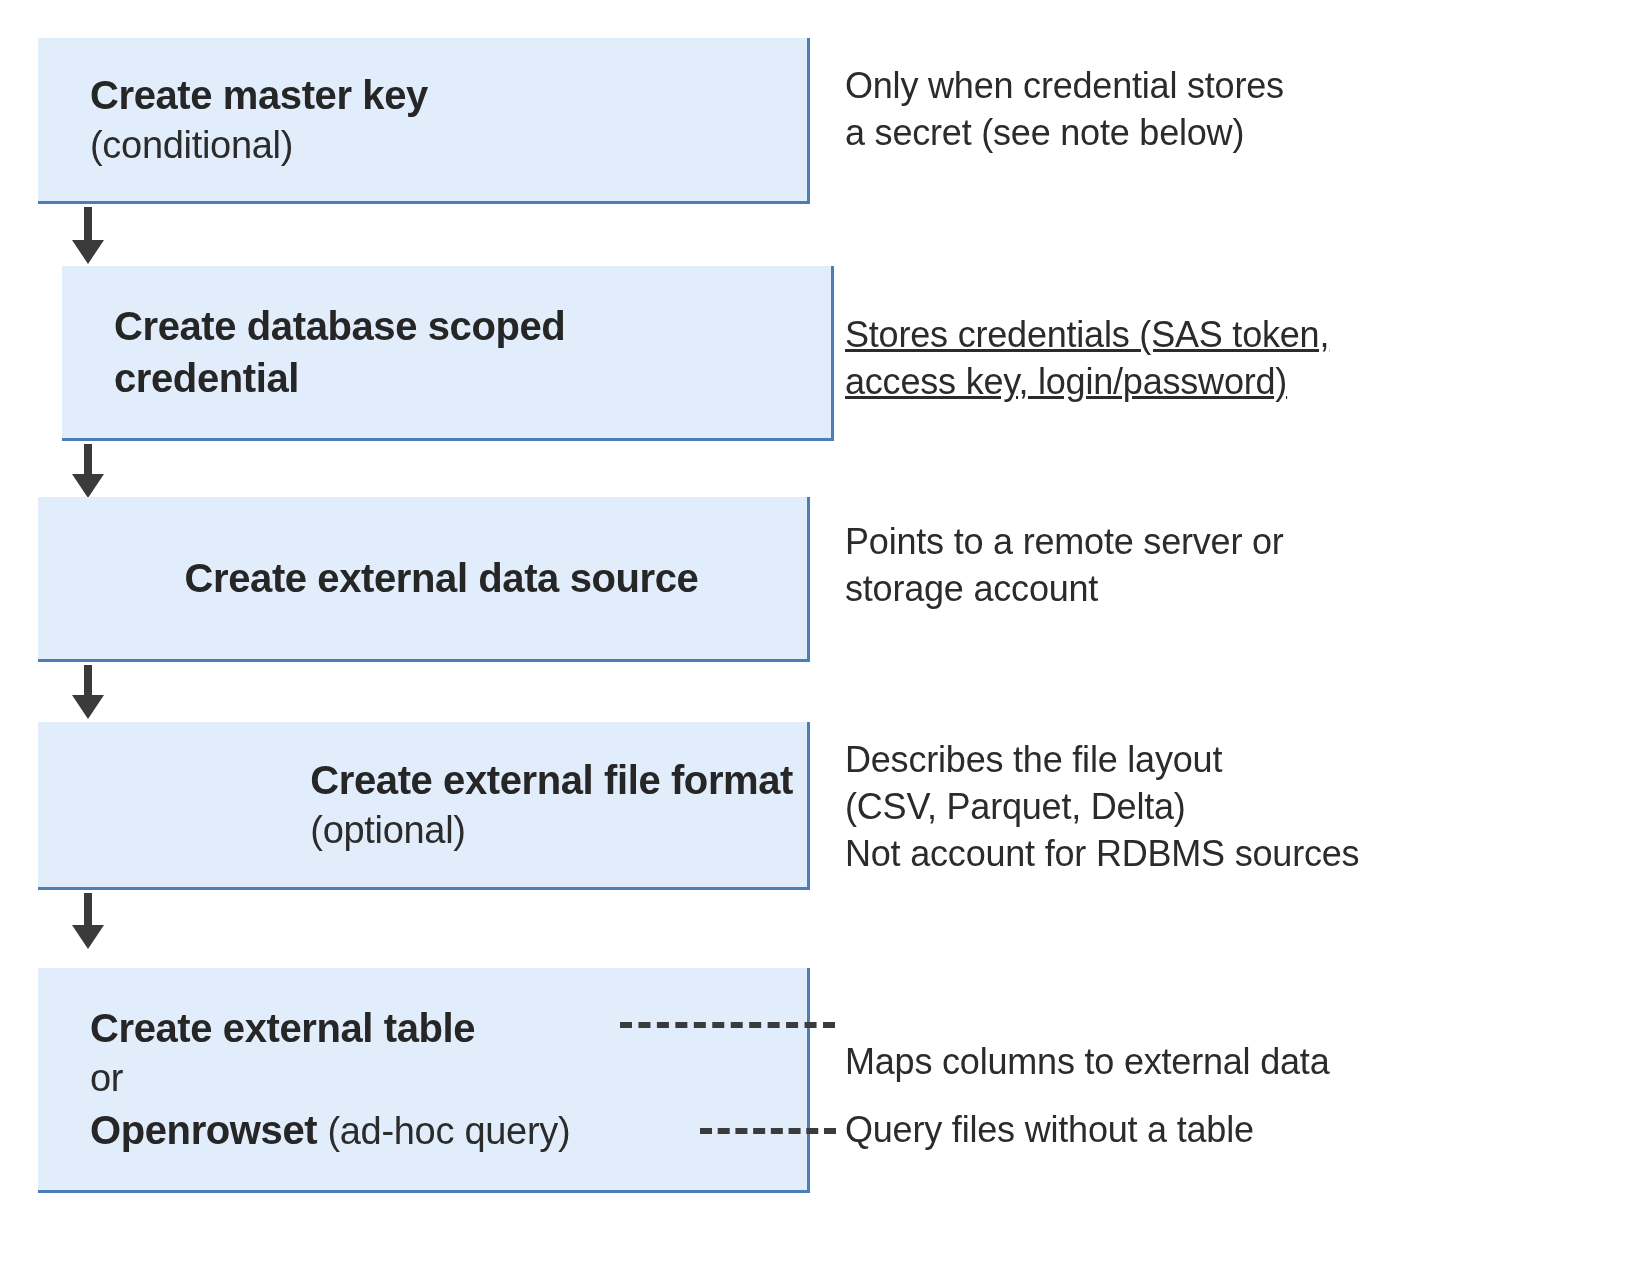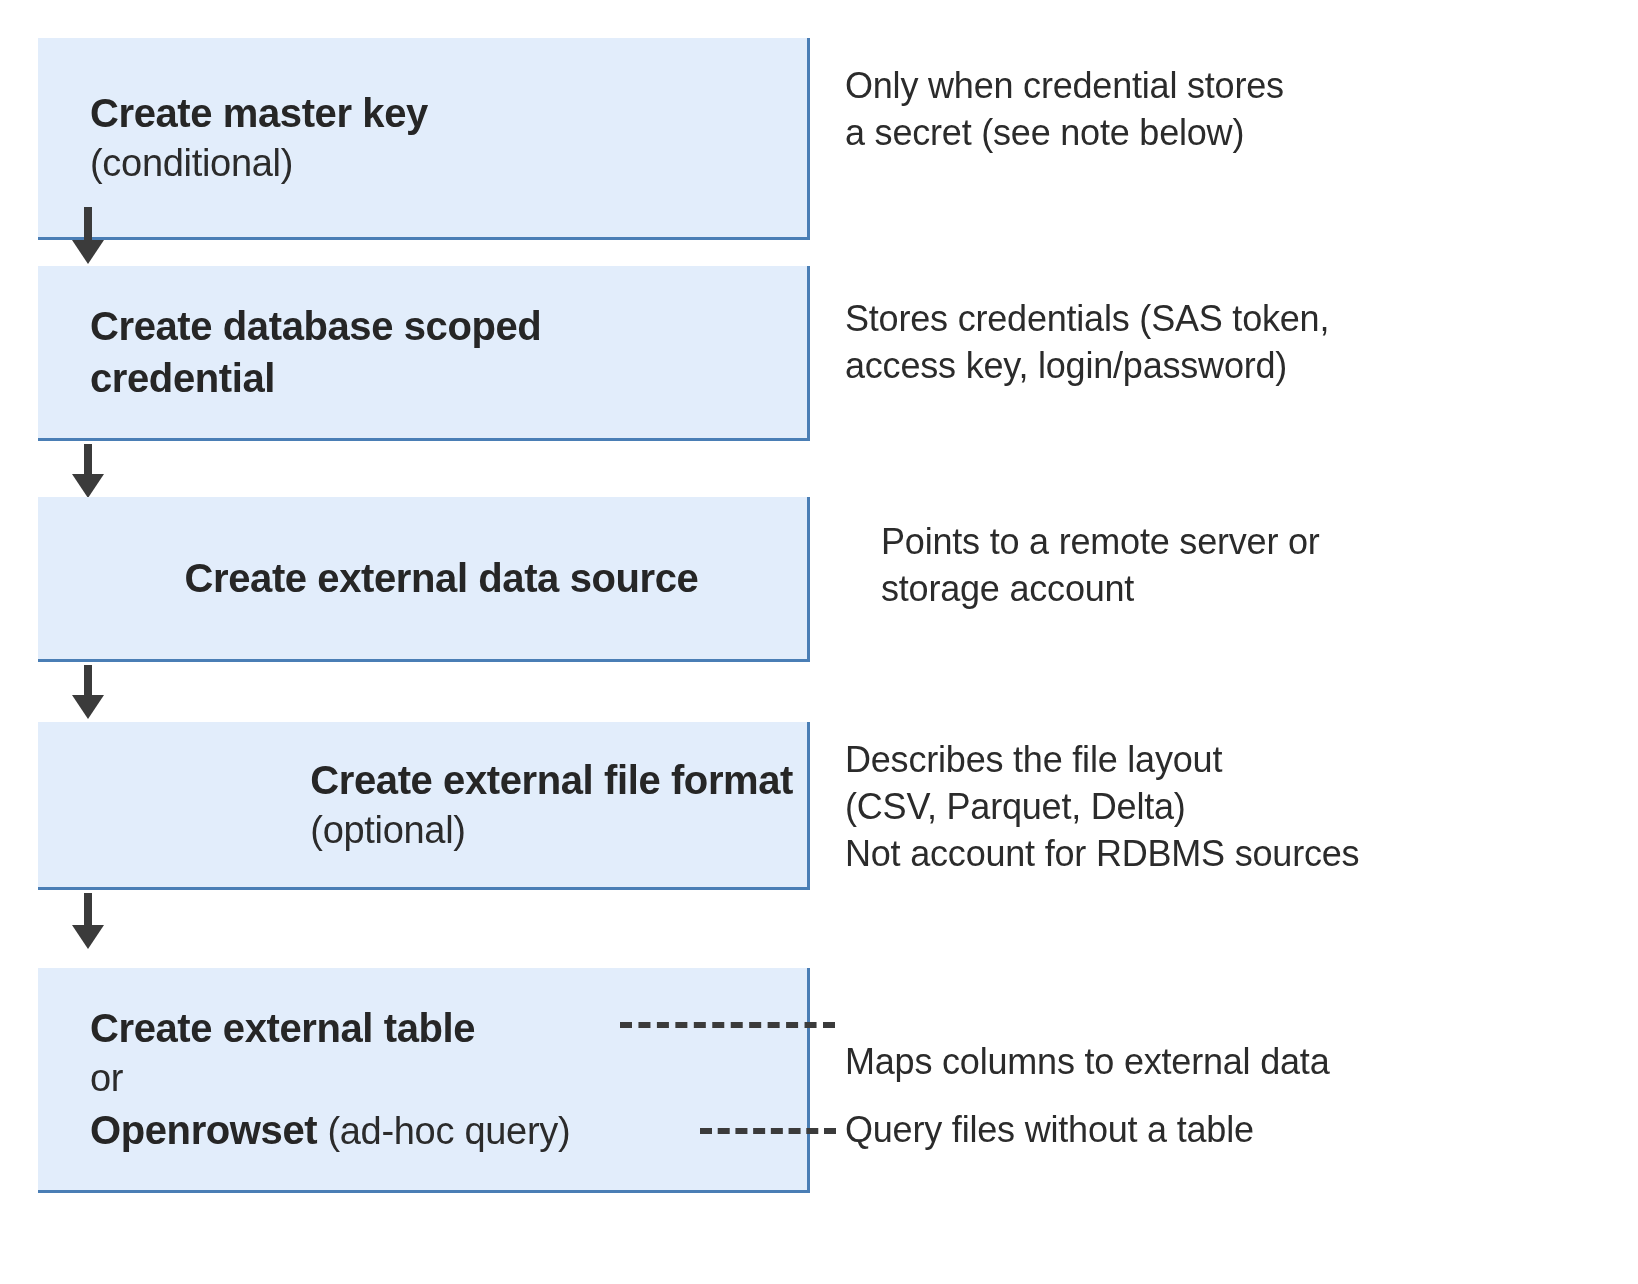--- a/index.html
+++ b/index.html
@@ -91,54 +91,54 @@
     position: absolute;
     height: 0;
     border-top: 6px dashed #3b3b3b;
   }
 </style>
 </head>
 <body>
 
 <div id="diagram">
 
-  <div class="step-box" style="top:38px; height:202px;">
+  <div class="step-box" style="top:38px; height:166px;">
     <div class="step-text">
       <span class="step-line step-title">Create master key</span>
       <span class="step-line step-sub">(conditional)</span>
     </div>
   </div>
   <div class="note" style="top:62px;">
     <span class="note-line">Only when credential stores</span>
     <span class="note-line">a secret (see note below)</span>
   </div>
 
   <div class="arrow" style="top:207px; height:37px;"></div>
   <div class="arrow-head" style="top:240px;"></div>
 
-  <div class="step-box" style="top:266px; height:175px;">
+  <div class="step-box" style="top:266px; height:175px;margin-left:24px;">
     <div class="step-text">
       <span class="step-line step-title">Create database scoped</span>
       <span class="step-line step-title">credential</span>
     </div>
   </div>
-  <div class="note" style="top:295px;">
+  <div class="note" style="top:311px;text-decoration:underline;">
     <span class="note-line">Stores credentials (SAS token,</span>
     <span class="note-line">access key, login/password)</span>
   </div>
 
   <div class="arrow" style="top:444px; height:34px;"></div>
   <div class="arrow-head" style="top:474px;"></div>
 
   <div class="step-box" style="top:497px; height:165px;align-items:center;">
     <div class="step-text">
       <span class="step-line step-title">Create external data source</span>
     </div>
   </div>
-  <div class="note" style="top:518px;margin-left:36px;">
+  <div class="note" style="top:518px;">
     <span class="note-line">Points to a remote server or</span>
     <span class="note-line">storage account</span>
   </div>
 
   <div class="arrow" style="top:665px; height:34px;"></div>
   <div class="arrow-head" style="top:695px;"></div>
 
   <div class="step-box" style="top:722px; height:168px;align-items:flex-end;">
     <div class="step-text">
       <span class="step-line step-title">Create external file format</span>

